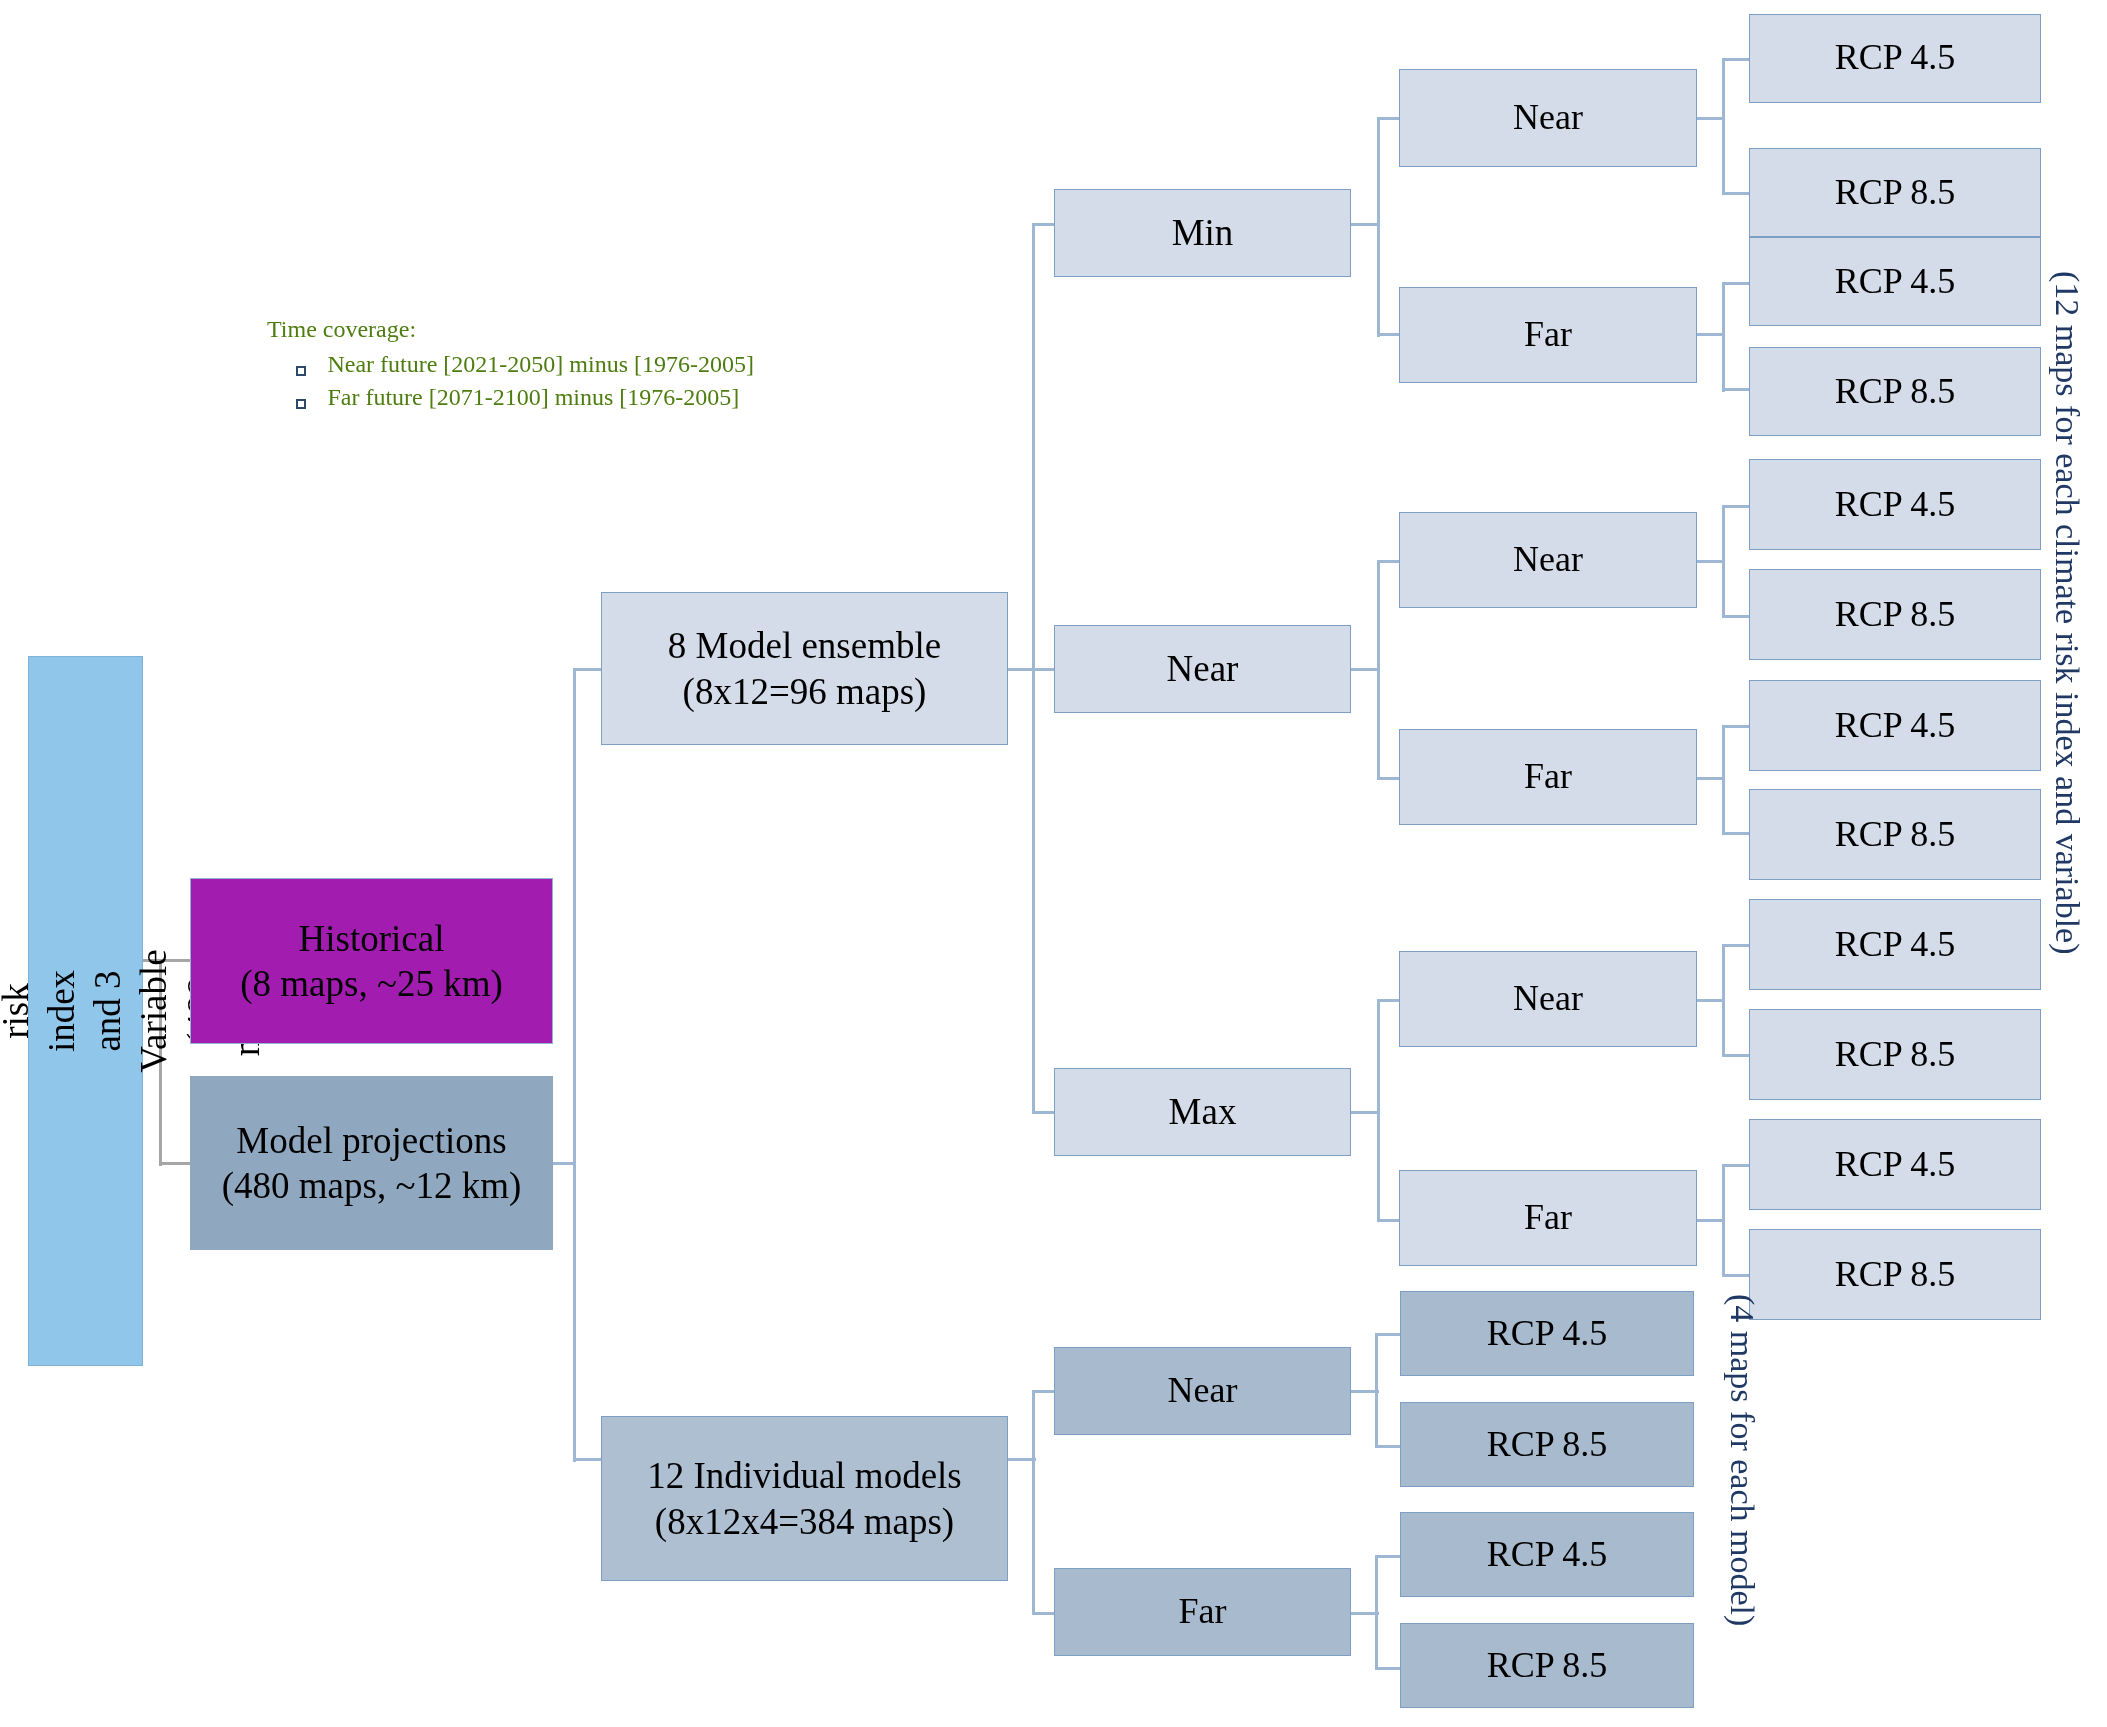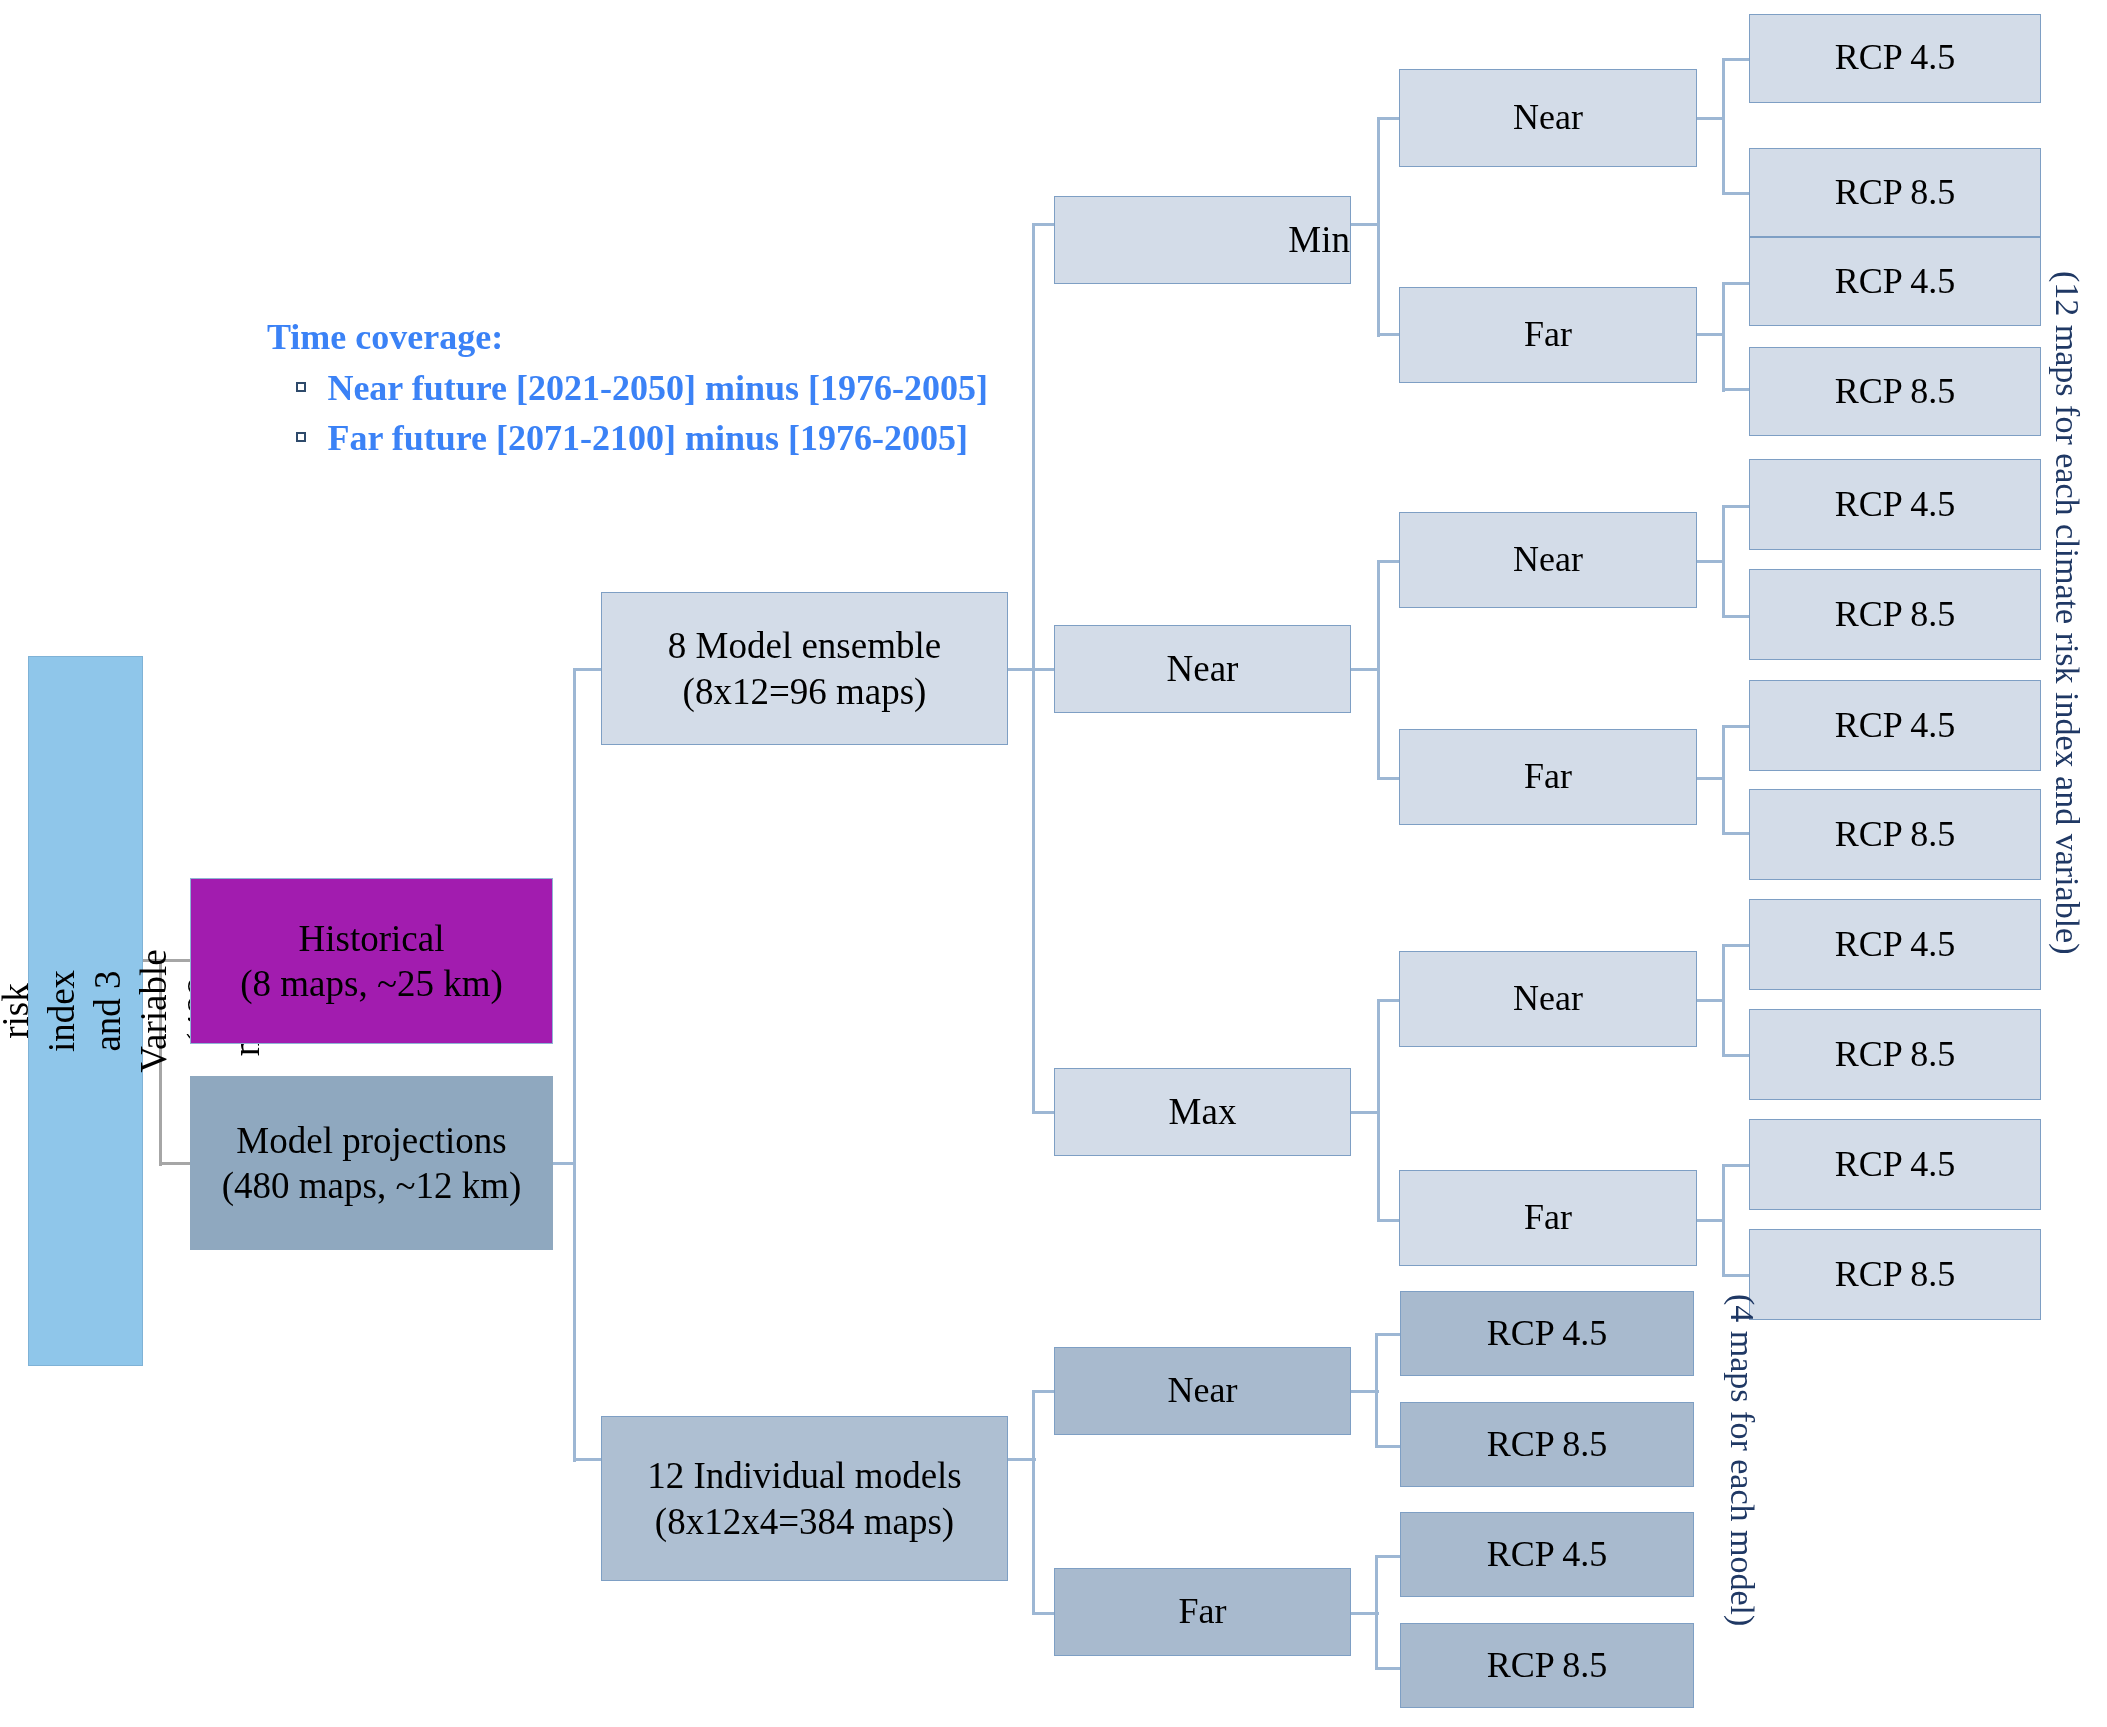--- a/index.html
+++ b/index.html
@@ -95,24 +95,23 @@
   .sidelabel{
     position:absolute;
     color:#1F3864;
     font-size:34px;
     white-space:nowrap;
     transform-origin:0 0;
   }
   
   .legend{
     position:absolute;
-    color:#3b82f6;
-    font-size:36px;
+    color:#4d7c0f;
+    font-size:24px;
     line-height:1.38;
-    font-weight:bold;
   }
   .legend-title{
     margin:0 0 1.4px 0;
   }
   .legend ul{
     list-style:none;
     margin:0;
     padding:0 0 0 23.4px;
   }
   .legend li{
@@ -227,21 +226,21 @@
   <div class="box b-ens" style="left:601px;top:592px;width:407px;height:153px;">
     <span>8 Model ensemble</span>
     <span>(8x12=96 maps)</span>
   </div>
 
   <div class="box b-ind" style="left:601px;top:1416px;width:407px;height:165px;">
     <span>12 Individual models</span>
     <span>(8x12x4=384 maps)</span>
   </div>
 
-  <div class="box b-stat" style="left:1054px;top:196px;width:297px;height:88px;align-items:flex-end;">
+  <div class="box b-stat" style="left:1054px;top:189px;width:297px;height:88px;">
     <span>Min</span>
   </div>
   <div class="box b-stat" style="left:1054px;top:625px;width:297px;height:88px;">
     <span>Near</span>
   </div>
   <div class="box b-stat" style="left:1054px;top:1068px;width:297px;height:88px;">
     <span>Max</span>
   </div>
 
   <div class="box b-time-l" style="left:1399px;top:69px;width:298px;height:98px;">

